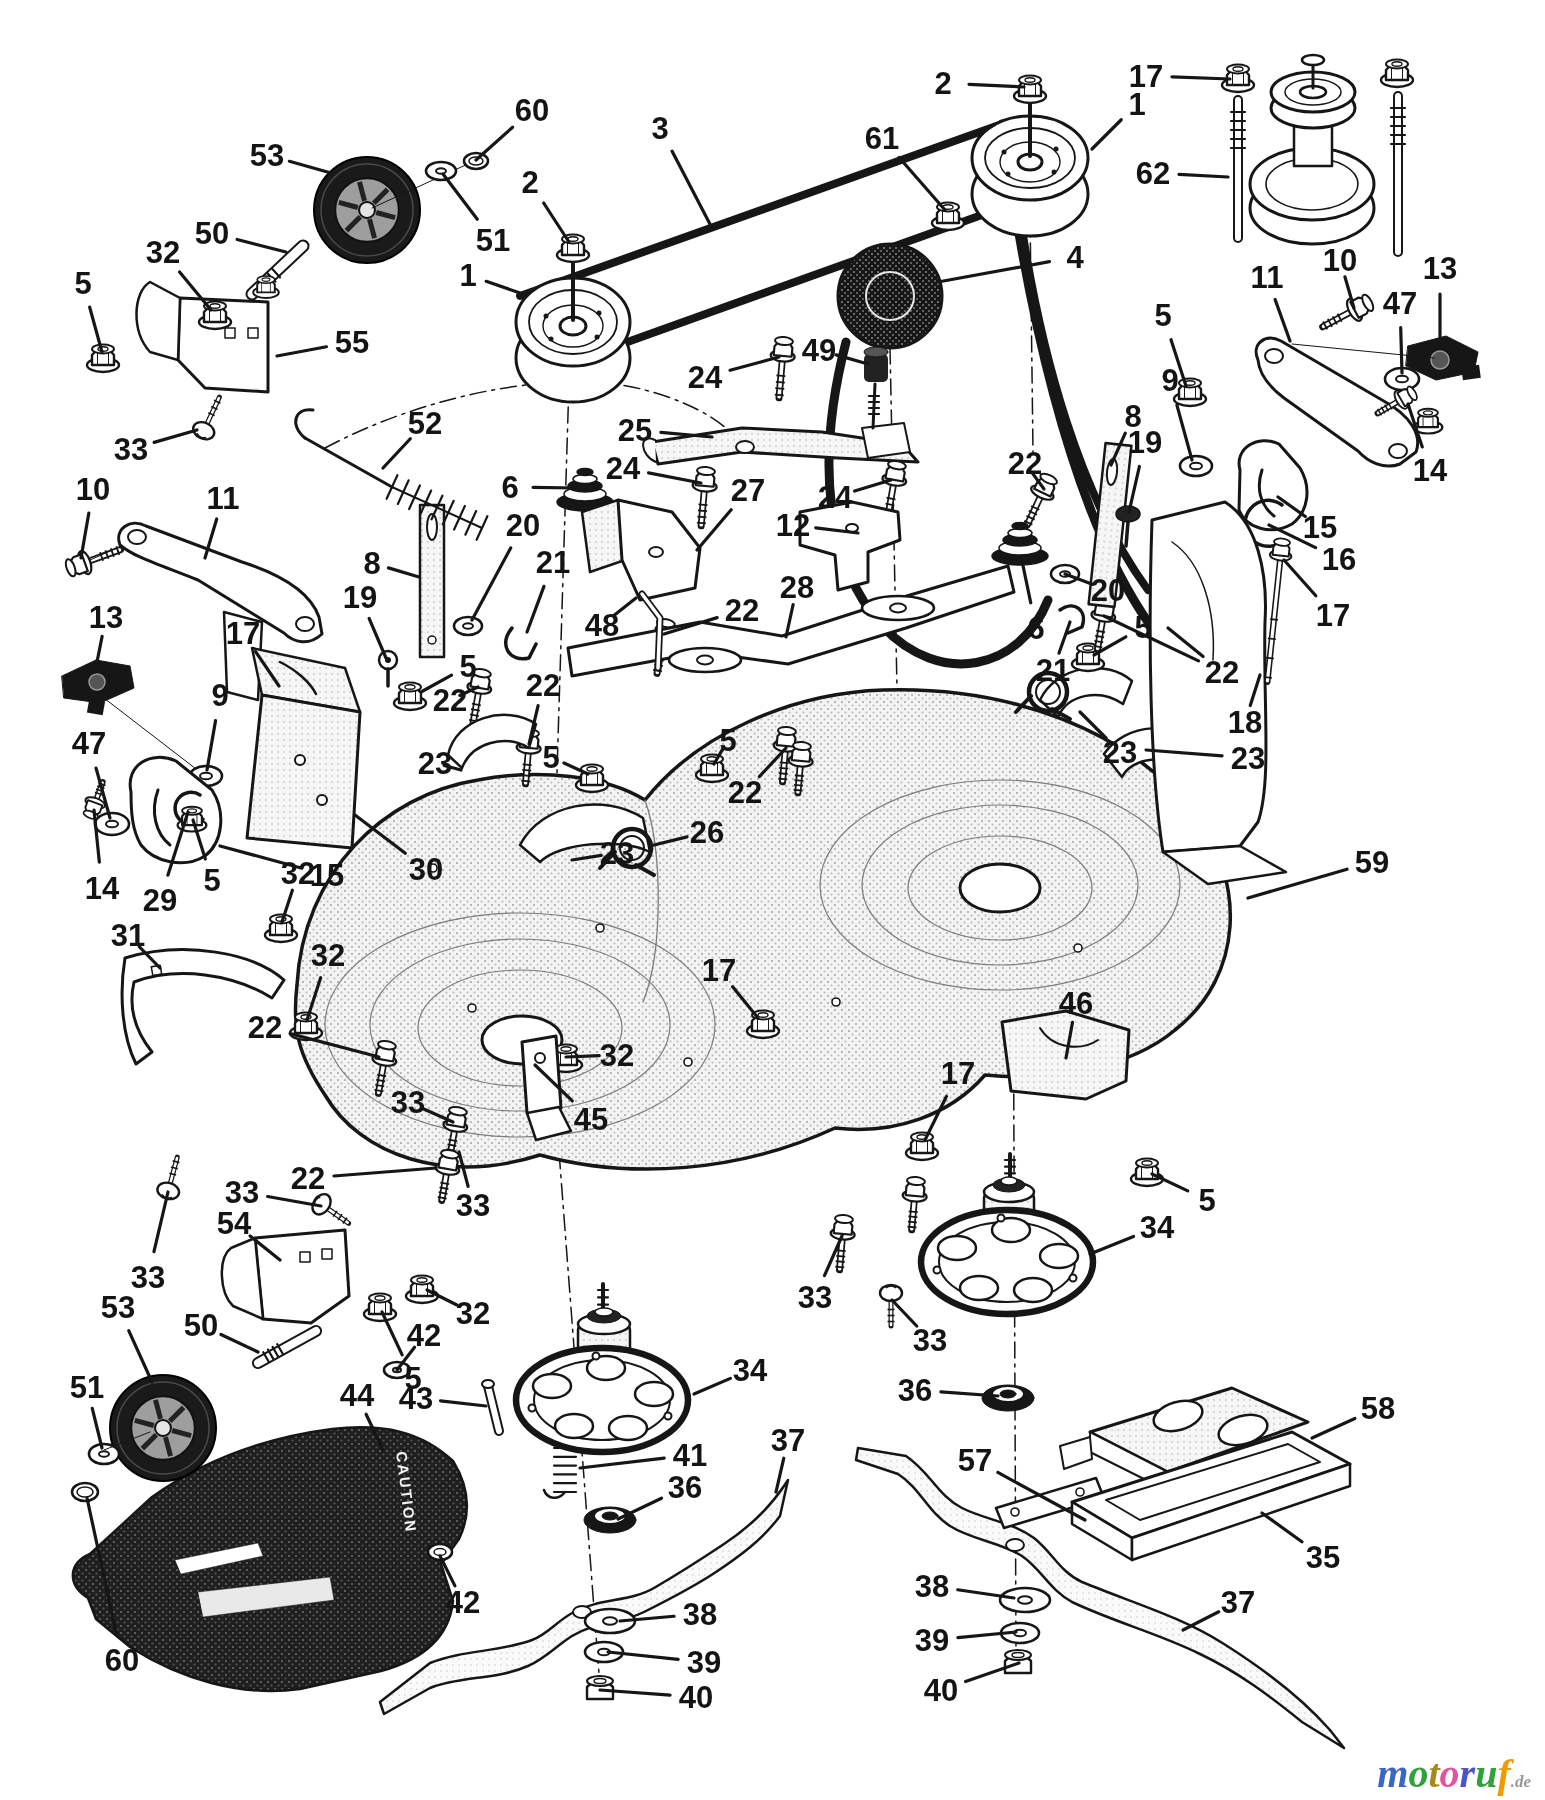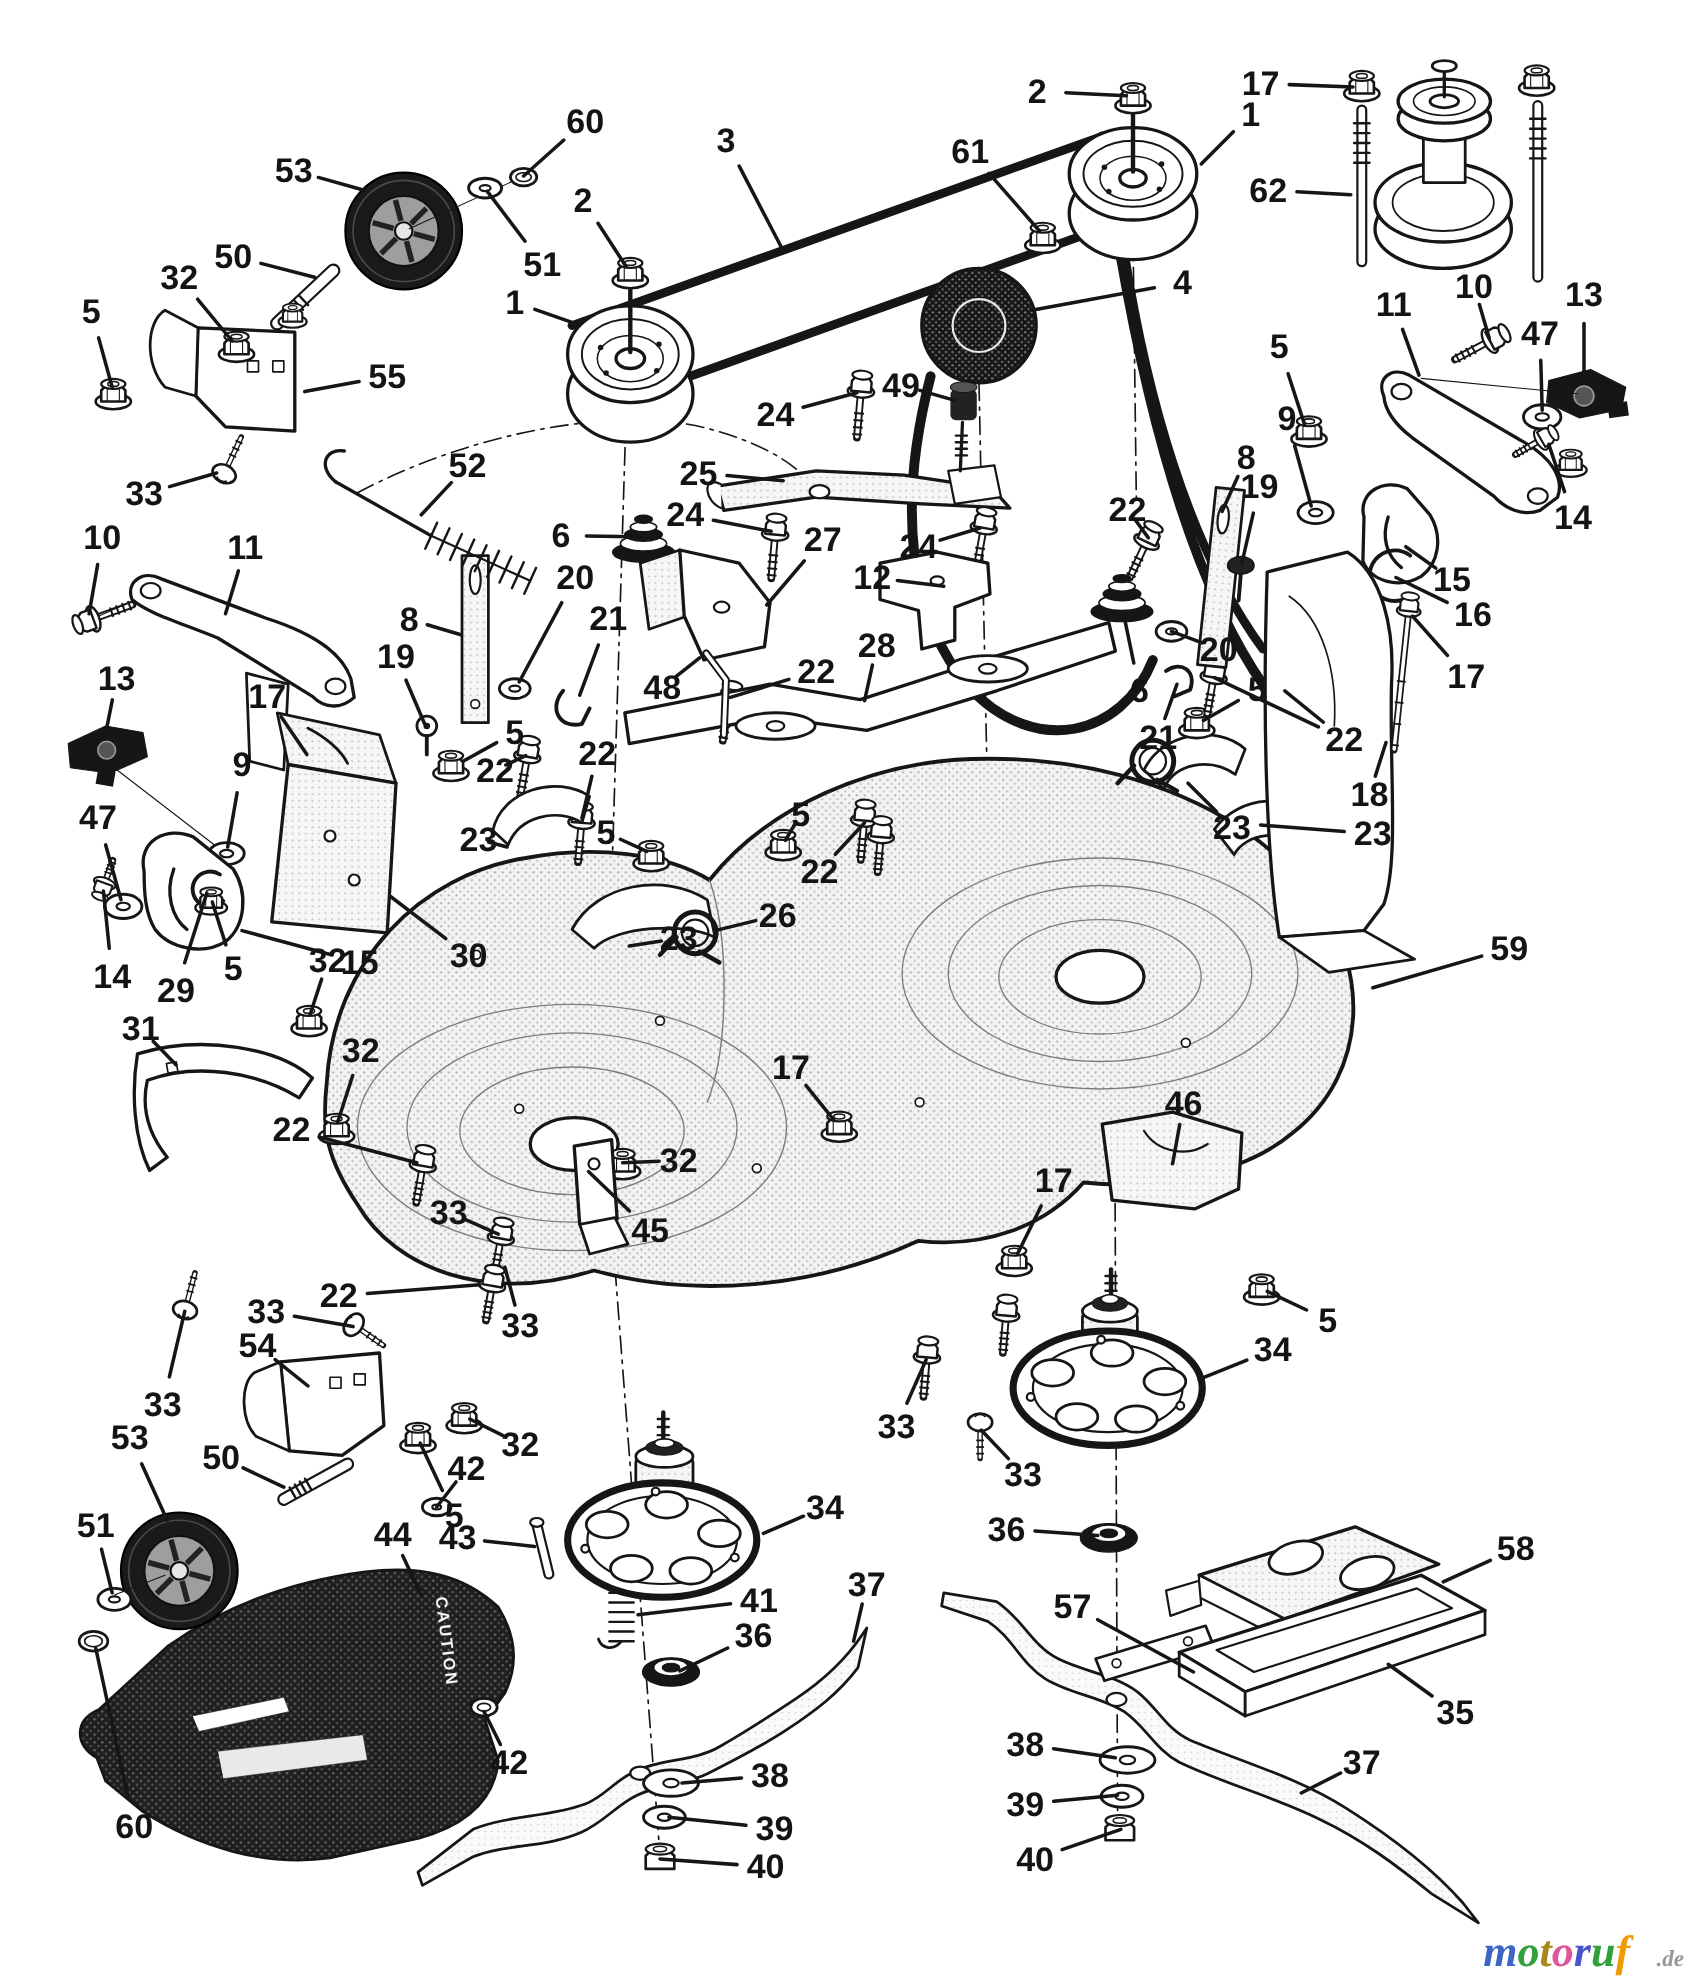--- a/index.html
+++ b/index.html
@@ -2,21 +2,21 @@
 <html><head>
 <meta charset="utf-8">
 <style>
   html,body{margin:0;padding:0;background:#fff;}
   .page{position:relative;width:1545px;height:1800px;background:#fff;overflow:hidden;
         font-family:"Liberation Sans",sans-serif;}
   .page svg{position:absolute;left:0;top:0;}
   svg text{font-family:"Liberation Sans",sans-serif;}
   .logo{position:absolute;right:14px;bottom:6px;font-family:"Liberation Serif",serif;
         font-style:italic;font-weight:bold;font-size:40px;line-height:1;white-space:nowrap;}
-  .logo .suffix{font-size:21px;color:#979797;margin-left:24px;}
+  .logo .suffix{font-size:17px;color:#979797;}
 </style>
 </head>
 <body>
 
 <div class="page">
   <svg id="diagram" width="1545" height="1800" viewBox="0 0 1545 1800">
     <defs>
       <pattern id="pDots" width="7" height="7" patternUnits="userSpaceOnUse">
         <rect width="7" height="7" fill="#f3f3f3"></rect>
         <circle cx="2" cy="2" r="1" fill="#a5a5a5"></circle>

